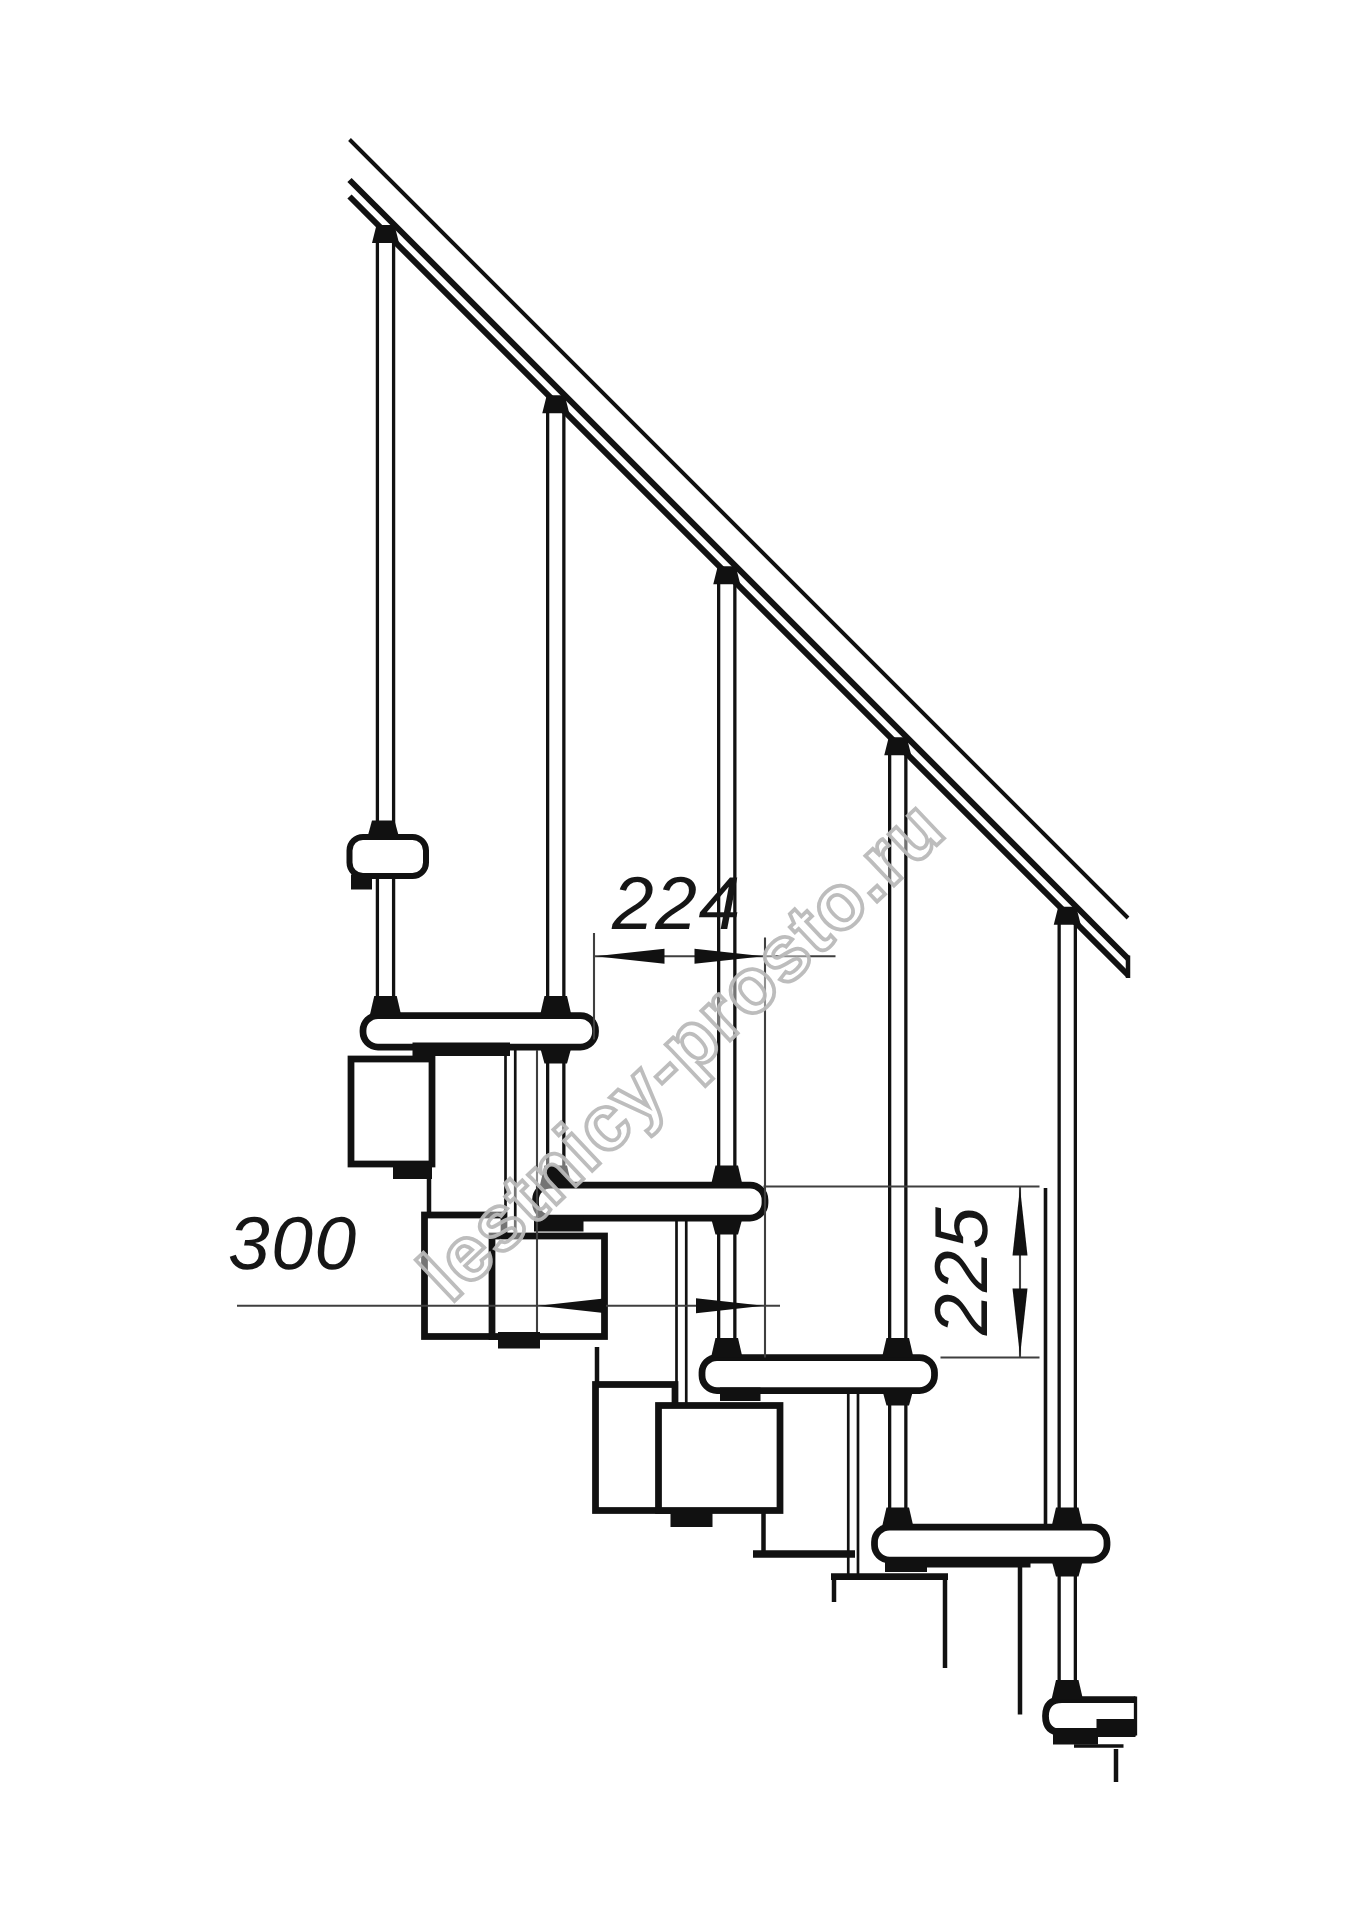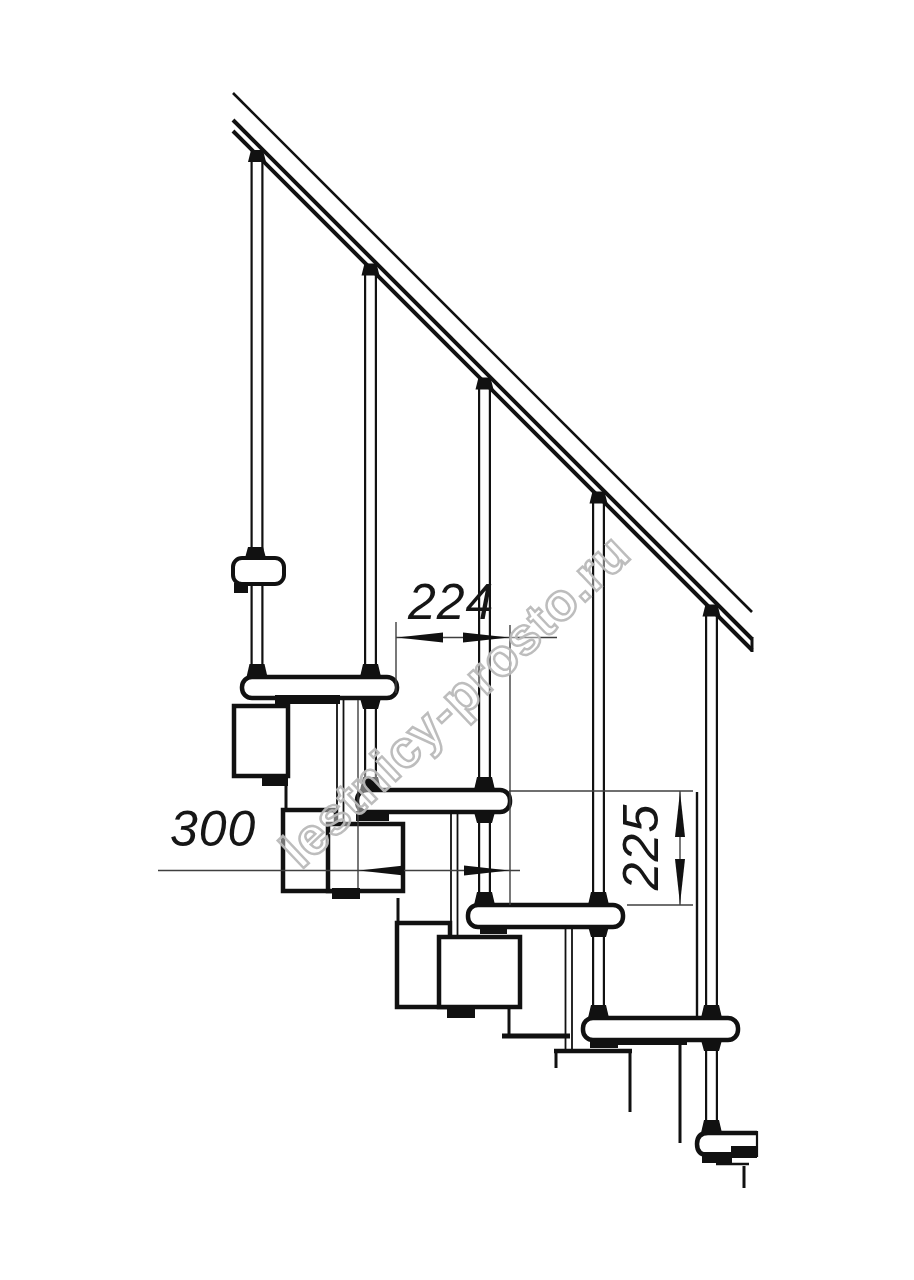--- a/index.html
+++ b/index.html
@@ -179,16 +179,16 @@
       <polygon points="509,870.5 464,865.5 464,875.5"></polygon>
       <polygon points="680,792 675,837 685,837"></polygon>
       <polygon points="680,904 675,859 685,859"></polygon>
     </g>
   </g>
 </svg>
 
 <div class="watermark">lestnicy-prosto.ru</div>
 
 <div class="dim-text" style="left:408px;top:577px;">224</div>
-<div class="dim-text" style="left:170px;top:804px;font-style:italic;">300</div>
+<div class="dim-text" style="left:152px;top:804px;font-style:italic;">300</div>
 <div class="dim-text vertical" style="left:581px;top:822px;">225</div>
 
 </div>
 
 </body></html>

